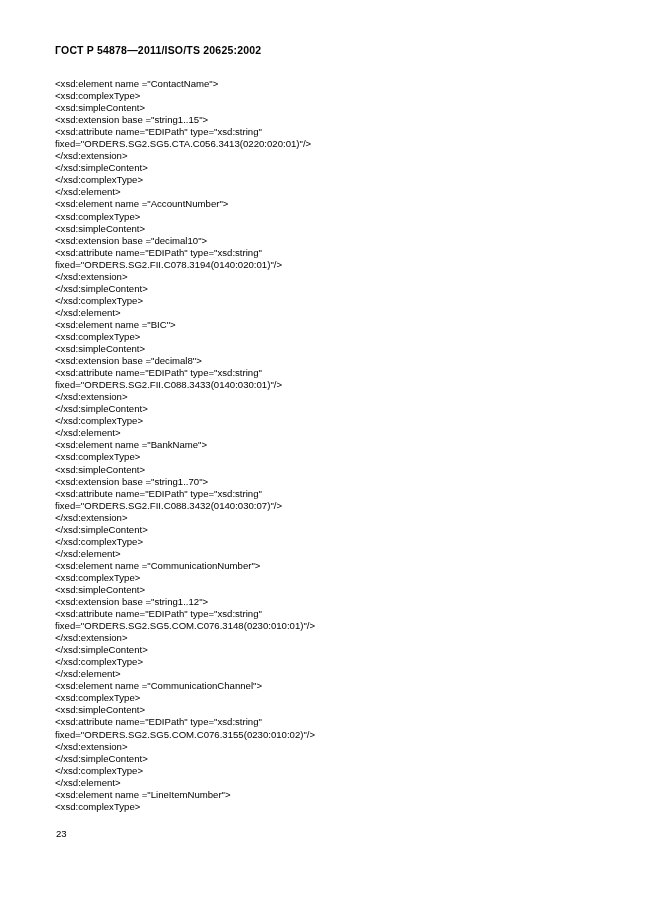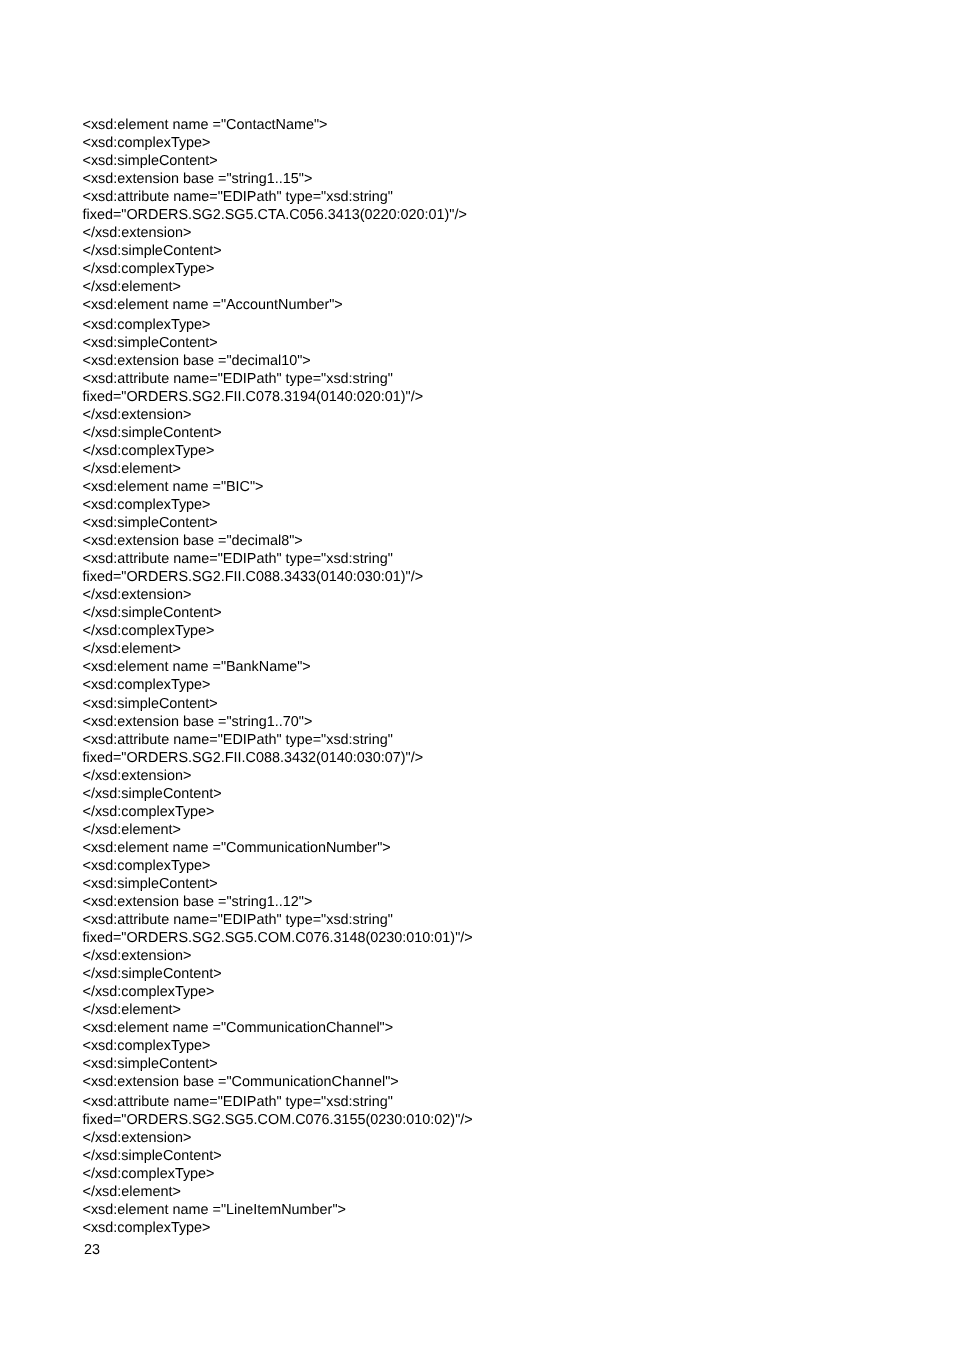--- a/index.html
+++ b/index.html
@@ -50,20 +50,21 @@
     left: 56px;
     top: 828px;
     font-size: 9.6px;
   }
 </style>
 </head>
 <body>
 
 <div class="page">
 
+  <div class="header">ГОСТ Р 54878—2011/ISO/TS 20625:2002</div>
 
   <div class="code-block">
       <div class="code-line">&lt;xsd:element name ="ContactName"&gt;</div>
       <div class="code-line">&lt;xsd:complexType&gt;</div>
       <div class="code-line">&lt;xsd:simpleContent&gt;</div>
       <div class="code-line">&lt;xsd:extension base ="string1..15"&gt;</div>
       <div class="code-line">&lt;xsd:attribute name="EDIPath" type="xsd:string"</div>
       <div class="code-line">fixed="ORDERS.SG2.SG5.CTA.C056.3413(0220:020:01)"/&gt;</div>
       <div class="code-line">&lt;/xsd:extension&gt;</div>
       <div class="code-line">&lt;/xsd:simpleContent&gt;</div>
@@ -105,21 +106,20 @@
       <div class="code-line">&lt;xsd:extension base ="string1..12"&gt;</div>
       <div class="code-line">&lt;xsd:attribute name="EDIPath" type="xsd:string"</div>
       <div class="code-line">fixed="ORDERS.SG2.SG5.COM.C076.3148(0230:010:01)"/&gt;</div>
       <div class="code-line">&lt;/xsd:extension&gt;</div>
       <div class="code-line">&lt;/xsd:simpleContent&gt;</div>
       <div class="code-line">&lt;/xsd:complexType&gt;</div>
       <div class="code-line">&lt;/xsd:element&gt;</div>
       <div class="code-line">&lt;xsd:element name ="CommunicationChannel"&gt;</div>
       <div class="code-line">&lt;xsd:complexType&gt;</div>
       <div class="code-line">&lt;xsd:simpleContent&gt;</div>
-      <div class="code-line">&lt;xsd:extension base ="CommunicationChannel"&gt;</div>
       <div class="code-line">&lt;xsd:attribute name="EDIPath" type="xsd:string"</div>
       <div class="code-line">fixed="ORDERS.SG2.SG5.COM.C076.3155(0230:010:02)"/&gt;</div>
       <div class="code-line">&lt;/xsd:extension&gt;</div>
       <div class="code-line">&lt;/xsd:simpleContent&gt;</div>
       <div class="code-line">&lt;/xsd:complexType&gt;</div>
       <div class="code-line">&lt;/xsd:element&gt;</div>
       <div class="code-line">&lt;xsd:element name ="LineItemNumber"&gt;</div>
       <div class="code-line">&lt;xsd:complexType&gt;</div>
     </div>
 

